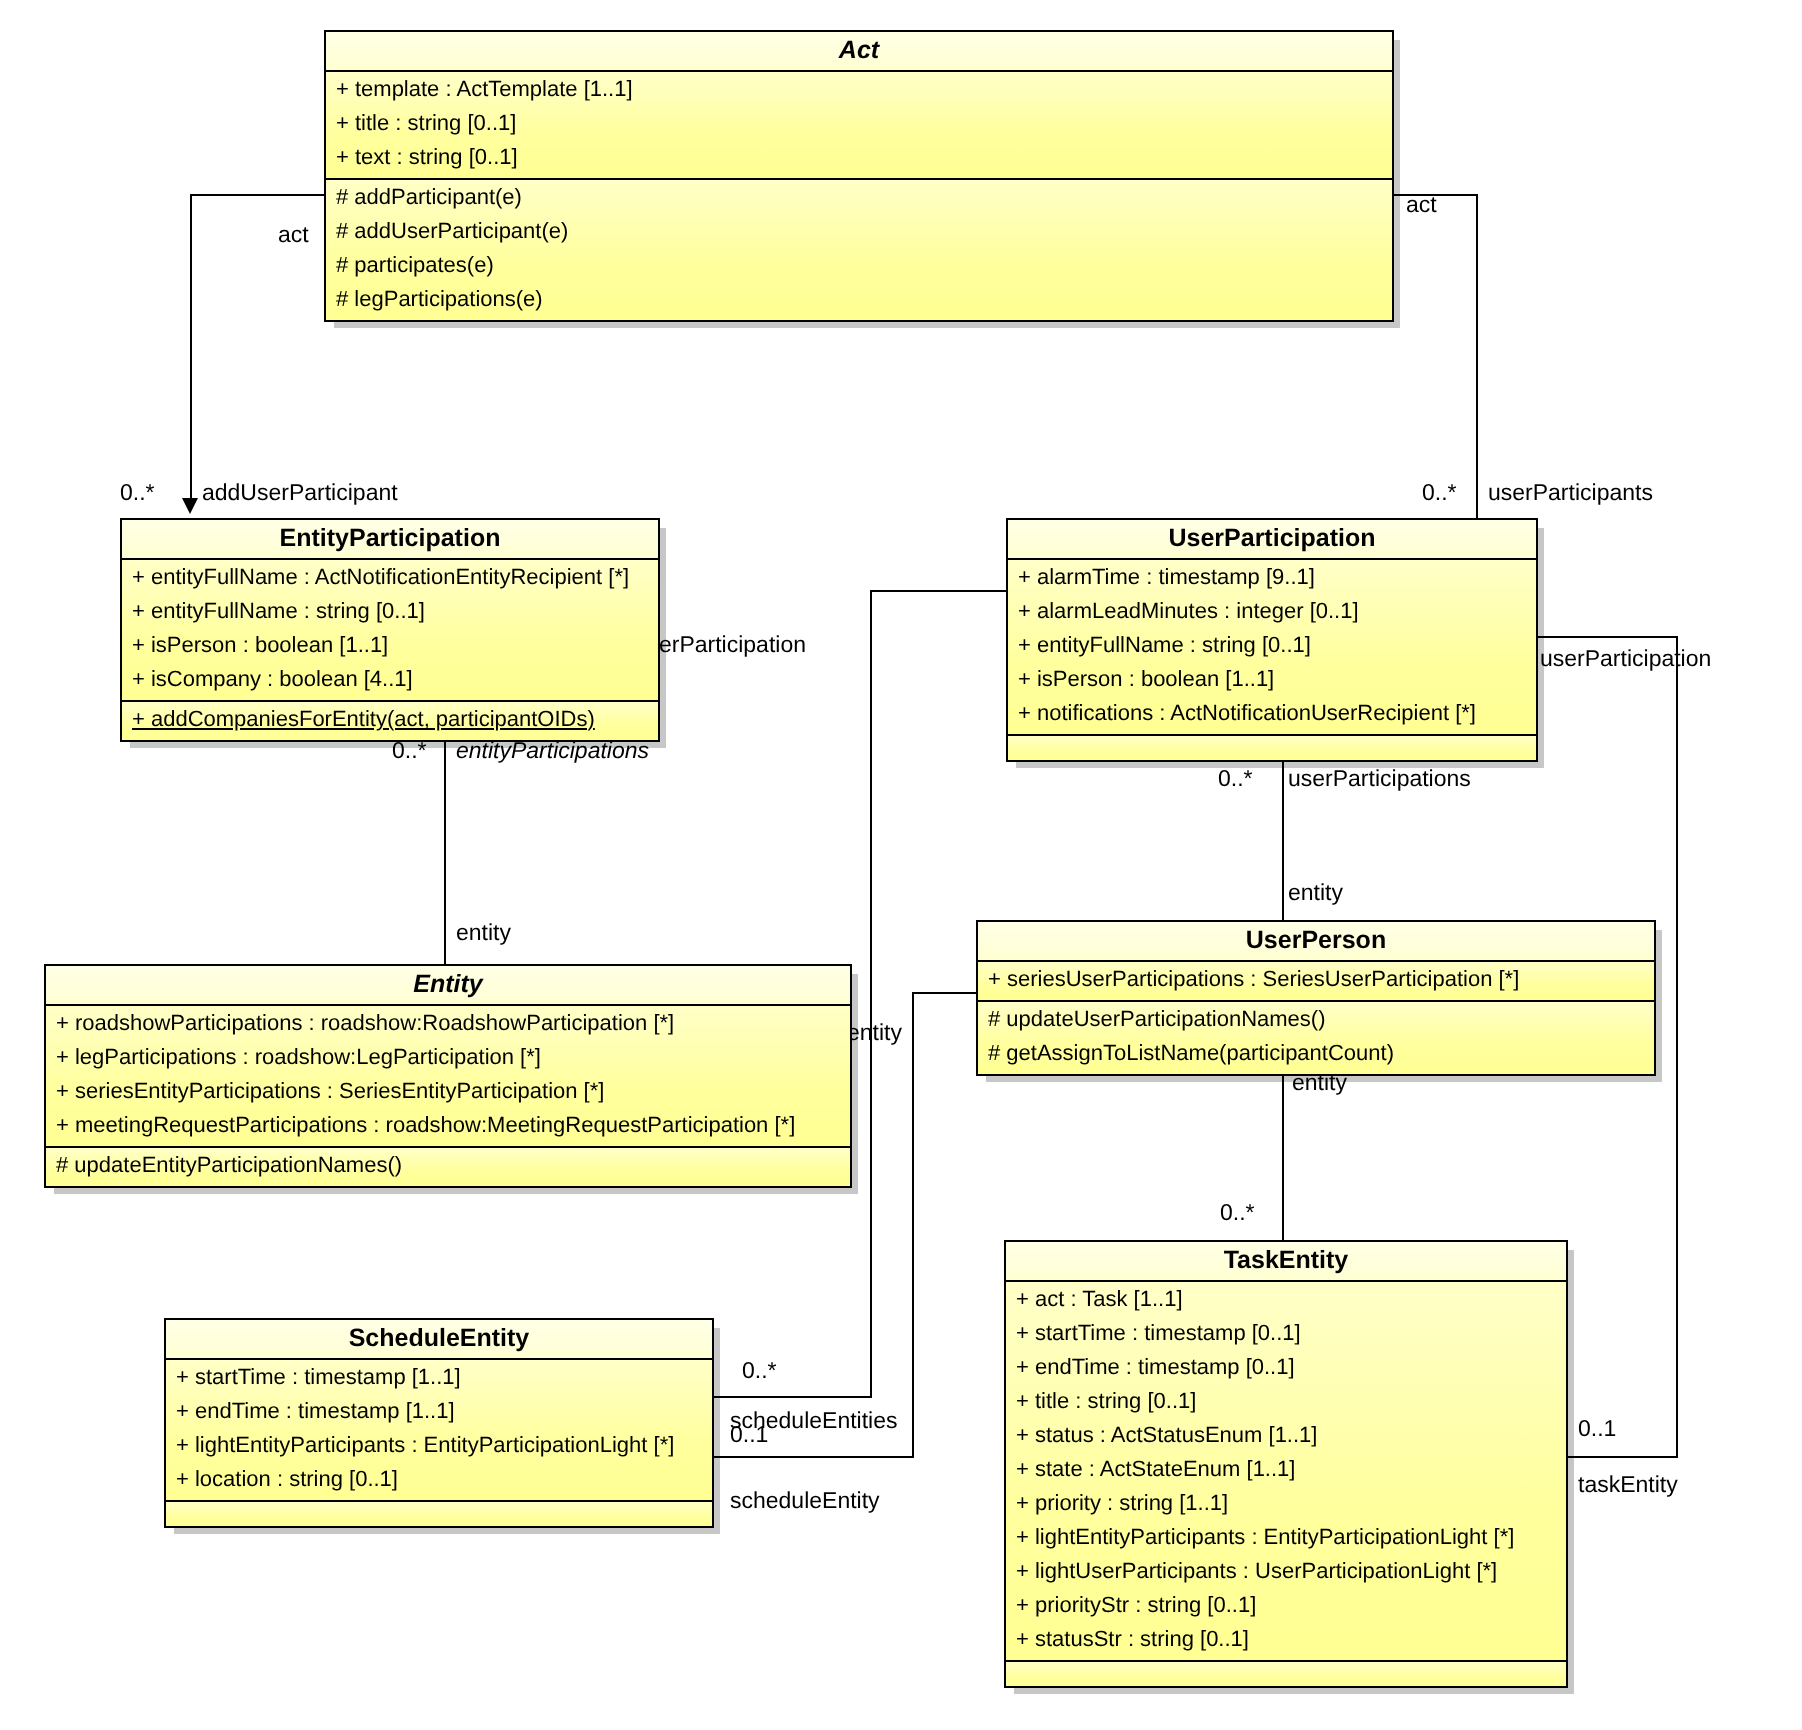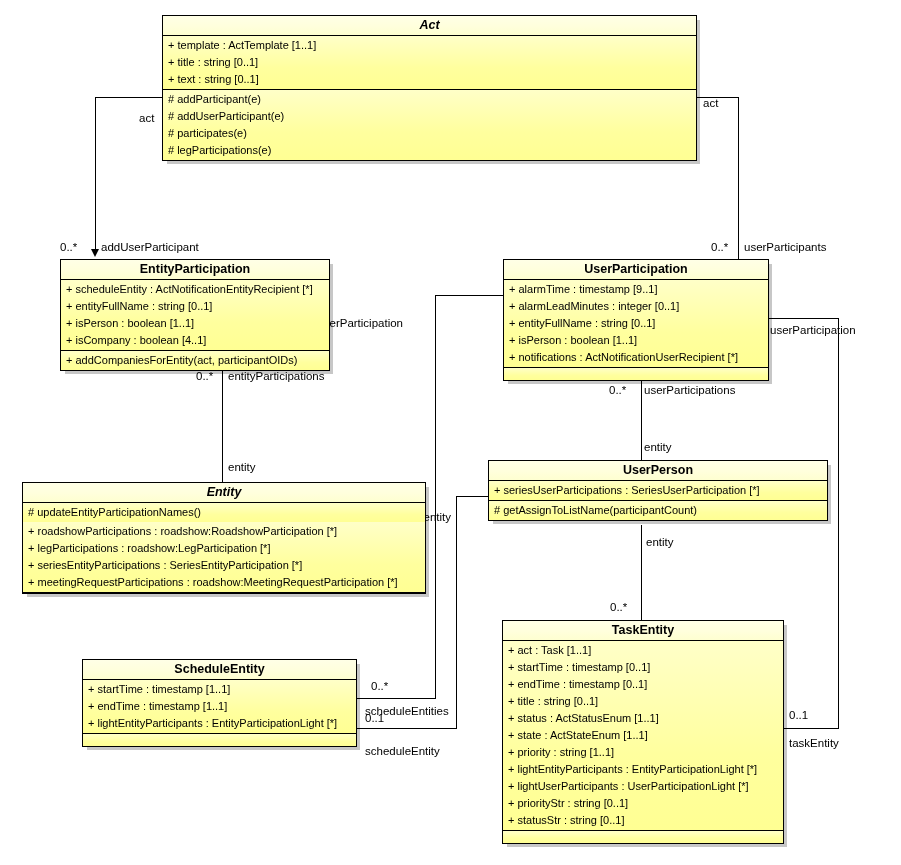--- a/index.html
+++ b/index.html
@@ -54,20 +54,21 @@
   }
   .uml-feature {
     font-size: 11px;
     line-height: 17px;
     color: #000000;
     padding: 0 4px 0 5px;
     white-space: nowrap;
     overflow: hidden;
   }
   .uml-feature.static {
+    text-decoration: underline;
   }
 
   
   .edge-h, .edge-v {
     position: absolute;
     background: #000000;
   }
   .edge-h { height: 1px; }
   .edge-v { width: 1px; }
 
@@ -101,21 +102,21 @@
   <div class="edge-label" style="left:101px; top:241px;">addUserParticipant</div>
 
   <div class="edge-h" style="left:697px; top:97px; width:41px;"></div>
   <div class="edge-v" style="left:738px; top:97px; height:162px;"></div>
   <div class="edge-label" style="left:703px; top:97px;">act</div>
   <div class="edge-label" style="left:711px; top:241px;">0..*</div>
   <div class="edge-label" style="left:744px; top:241px;">userParticipants</div>
 
   <div class="edge-v" style="left:222px; top:360px; height:122px;"></div>
   <div class="edge-label" style="left:196px; top:370px;">0..*</div>
-  <div class="edge-label" style="left:228px; top:370px;">entityParticipations</div>
+  <div class="edge-label" style="left:228px; top:370px;font-style:italic;">entityParticipations</div>
   <div class="edge-label" style="left:228px; top:461px;">entity</div>
 
   <div class="edge-v" style="left:641px; top:378px; height:82px;"></div>
   <div class="edge-label" style="left:609px; top:384px;">0..*</div>
   <div class="edge-label" style="left:644px; top:384px;text-align:center;">userParticipations</div>
   <div class="edge-label" style="left:644px; top:441px;">entity</div>
 
   <div class="edge-v" style="left:641px; top:525px; height:95px;"></div>
   <div class="edge-label" style="left:646px; top:536px;">entity</div>
   <div class="edge-label" style="left:610px; top:601px;">0..*</div>
@@ -153,21 +154,21 @@
       <div class="uml-feature"># addParticipant(e)</div>
       <div class="uml-feature"># addUserParticipant(e)</div>
       <div class="uml-feature"># participates(e)</div>
       <div class="uml-feature"># legParticipations(e)</div>
     </div>
   </div>
 
   <div class="uml-class" style="left:60px; top:259px; width:270px;">
     <div class="uml-title">EntityParticipation</div>
     <div class="uml-compartment attrs">
-      <div class="uml-feature">+ scheduleEntity : ActNotificationEntityRecipient [*]</div>
+      <div class="uml-feature">+ entityFullName : ActNotificationEntityRecipient [*]</div>
       <div class="uml-feature">+ entityFullName : string [0..1]</div>
       <div class="uml-feature">+ isPerson : boolean [1..1]</div>
       <div class="uml-feature">+ isCompany : boolean [4..1]</div>
     </div>
     <div class="uml-compartment ops">
       <div class="uml-feature static">+ addCompaniesForEntity(act, participantOIDs)</div>
     </div>
   </div>
 
   <div class="uml-class" style="left:503px; top:259px; width:266px;">
@@ -177,47 +178,49 @@
       <div class="uml-feature">+ alarmLeadMinutes : integer [0..1]</div>
       <div class="uml-feature">+ entityFullName : string [0..1]</div>
       <div class="uml-feature">+ isPerson : boolean [1..1]</div>
       <div class="uml-feature">+ notifications : ActNotificationUserRecipient [*]</div>
     </div>
     <div class="uml-compartment ops empty"></div>
   </div>
 
   <div class="uml-class" style="left:22px; top:482px; width:404px;">
     <div class="uml-title abstract">Entity</div>
-    <div class="uml-compartment ops">
-      <div class="uml-feature"># updateEntityParticipationNames()</div>
-    </div>
     <div class="uml-compartment attrs">
       <div class="uml-feature">+ roadshowParticipations : roadshow:RoadshowParticipation [*]</div>
       <div class="uml-feature">+ legParticipations : roadshow:LegParticipation [*]</div>
       <div class="uml-feature">+ seriesEntityParticipations : SeriesEntityParticipation [*]</div>
       <div class="uml-feature">+ meetingRequestParticipations : roadshow:MeetingRequestParticipation [*]</div>
     </div>
+    <div class="uml-compartment ops">
+      <div class="uml-feature"># updateEntityParticipationNames()</div>
+    </div>
   </div>
 
   <div class="uml-class" style="left:488px; top:460px; width:340px;">
     <div class="uml-title">UserPerson</div>
     <div class="uml-compartment attrs">
       <div class="uml-feature">+ seriesUserParticipations : SeriesUserParticipation [*]</div>
     </div>
     <div class="uml-compartment ops">
+      <div class="uml-feature"># updateUserParticipationNames()</div>
       <div class="uml-feature"># getAssignToListName(participantCount)</div>
     </div>
   </div>
 
   <div class="uml-class" style="left:82px; top:659px; width:275px;">
     <div class="uml-title">ScheduleEntity</div>
     <div class="uml-compartment attrs">
       <div class="uml-feature">+ startTime : timestamp [1..1]</div>
       <div class="uml-feature">+ endTime : timestamp [1..1]</div>
       <div class="uml-feature">+ lightEntityParticipants : EntityParticipationLight [*]</div>
+      <div class="uml-feature">+ location : string [0..1]</div>
     </div>
     <div class="uml-compartment ops empty"></div>
   </div>
 
   <div class="uml-class" style="left:502px; top:620px; width:282px;">
     <div class="uml-title">TaskEntity</div>
     <div class="uml-compartment attrs">
       <div class="uml-feature">+ act : Task [1..1]</div>
       <div class="uml-feature">+ startTime : timestamp [0..1]</div>
       <div class="uml-feature">+ endTime : timestamp [0..1]</div>

